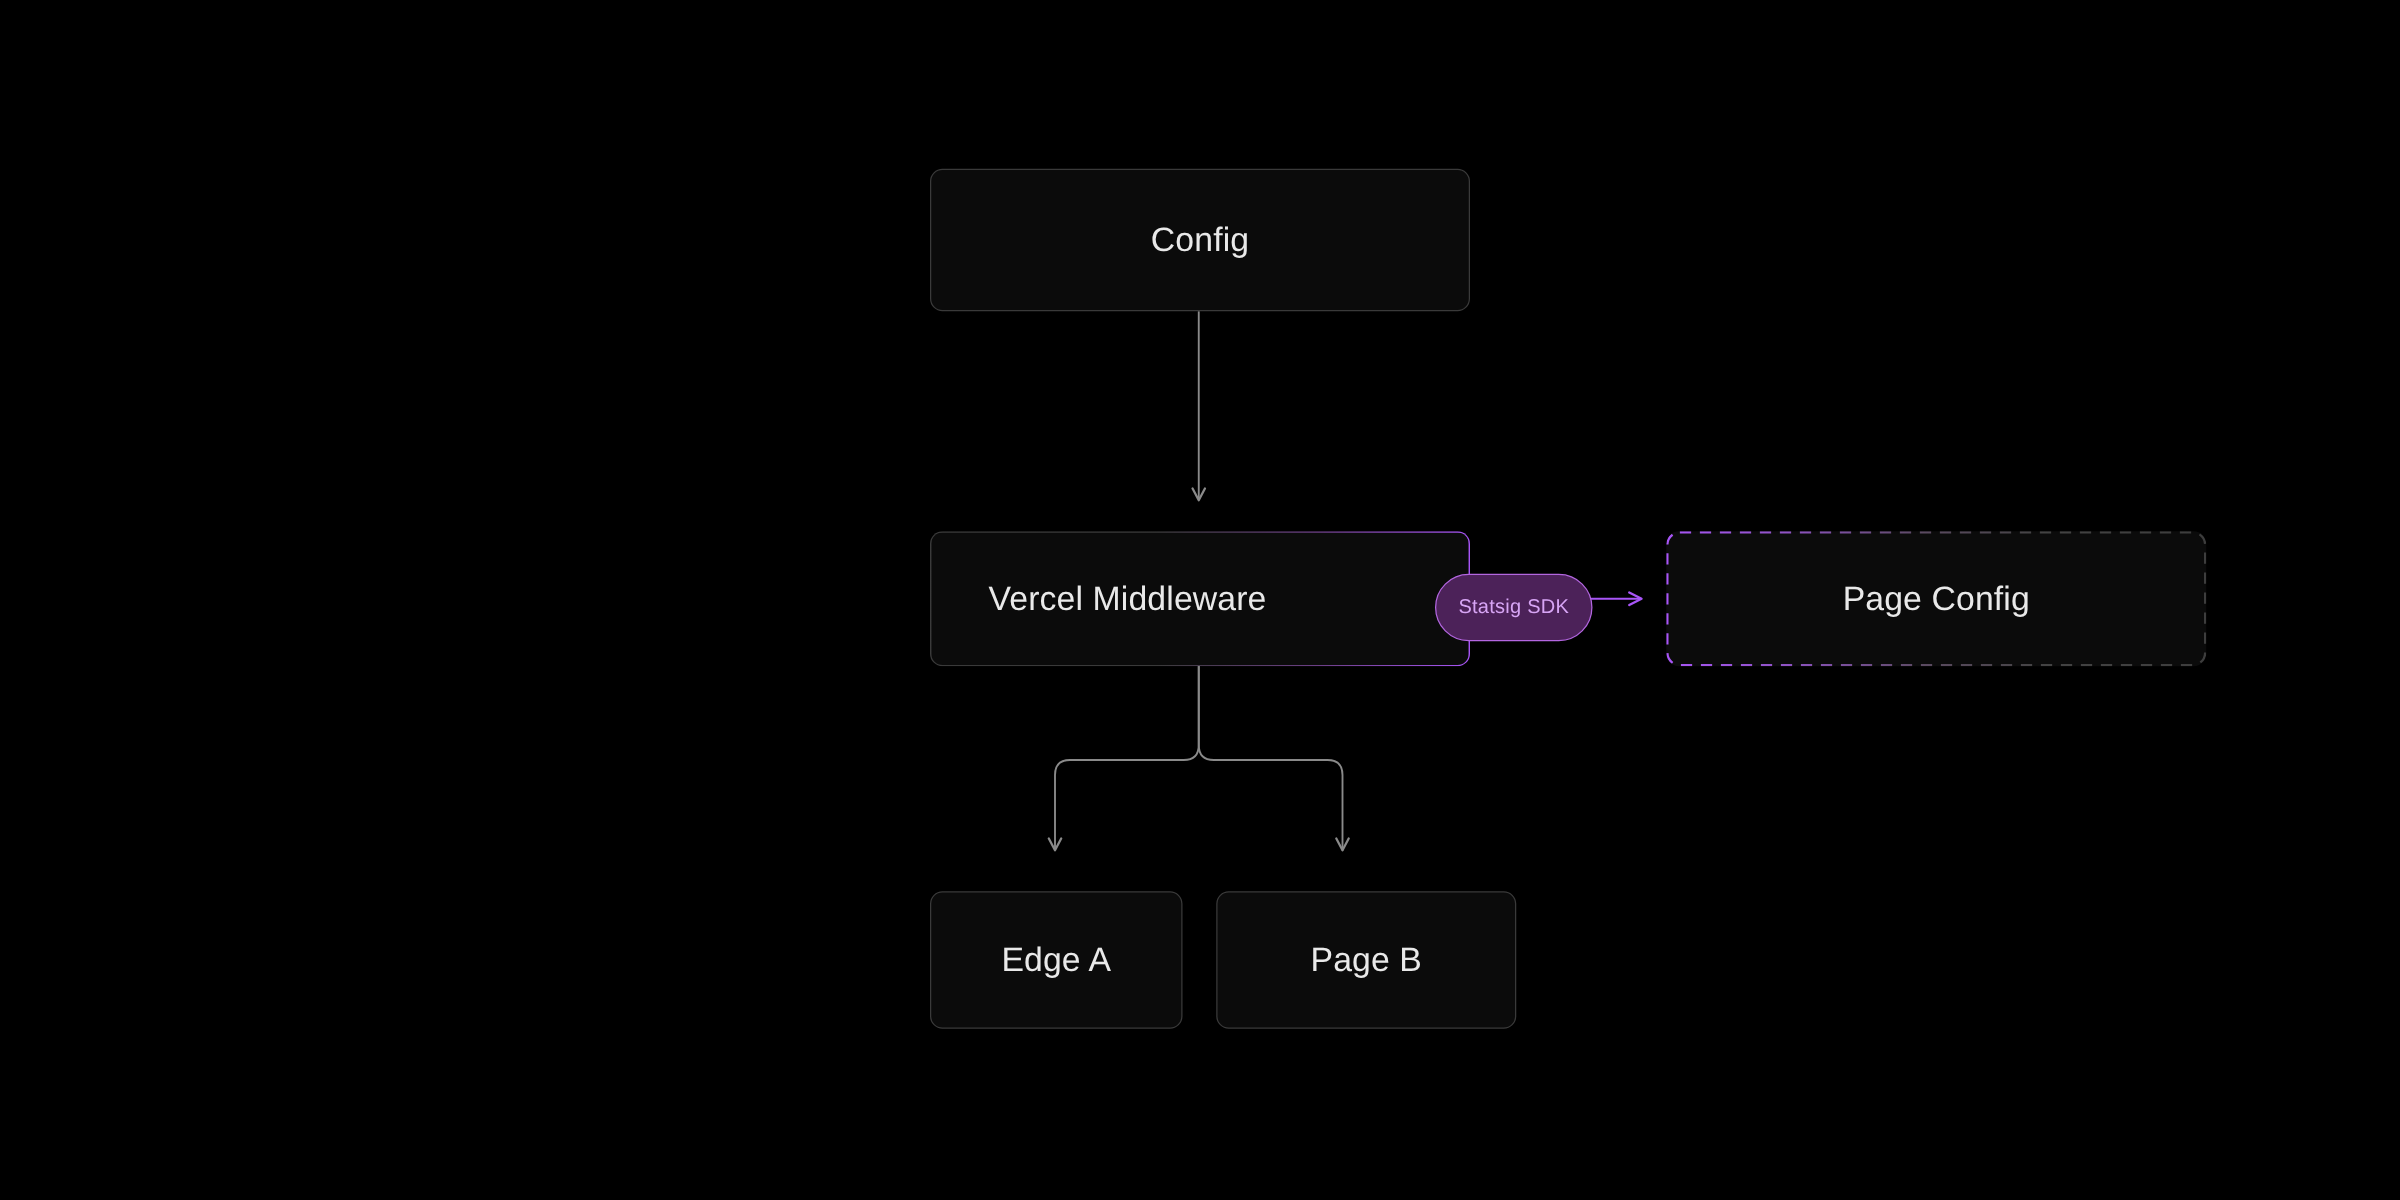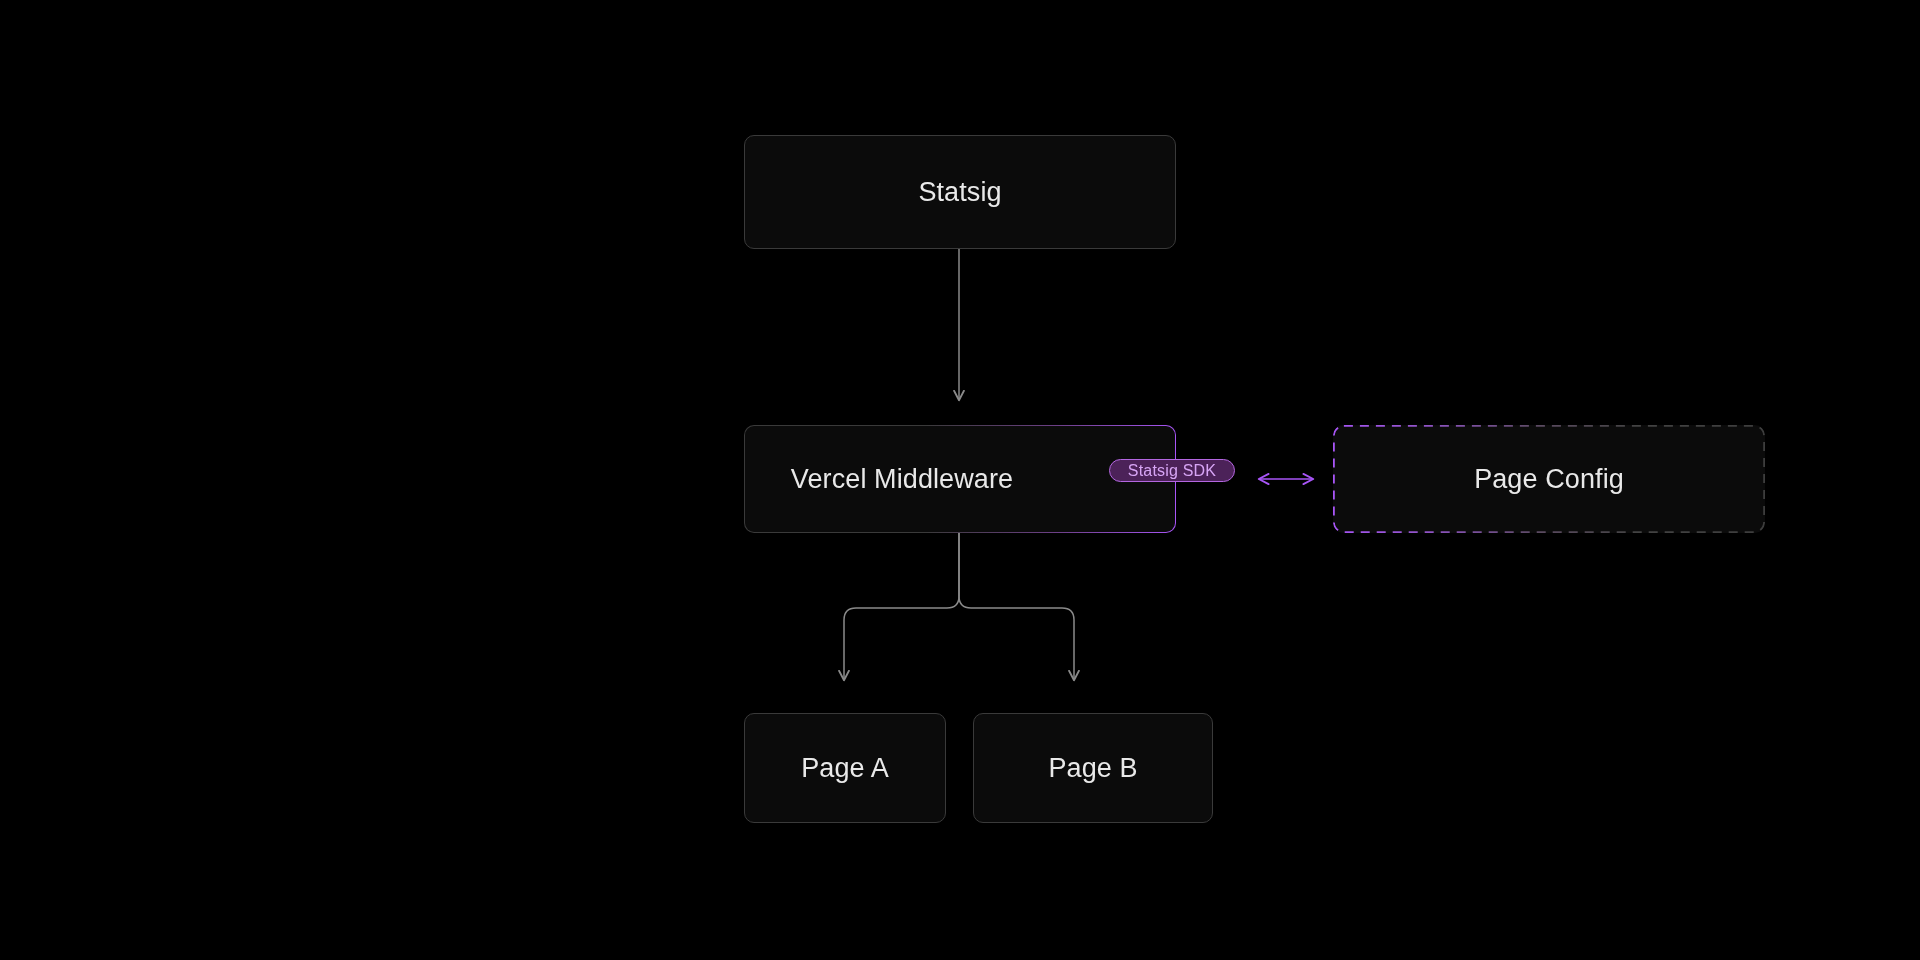--- a/index.html
+++ b/index.html
@@ -133,48 +133,48 @@
     <g>
       <path d="M 959 533 L 959 596 Q 959 608 947 608 L 856 608 Q 844 608 844 620 L 844 680" fill="none" stroke="#8a8a8a" stroke-width="1.5" stroke-linecap="round" stroke-linejoin="round" marker-end="url(#arrow-gray)"></path>
     </g>
 
     <g>
       <path d="M 959 533 L 959 596 Q 959 608 971 608 L 1062 608 Q 1074 608 1074 620 L 1074 680" fill="none" stroke="#8a8a8a" stroke-width="1.5" stroke-linecap="round" stroke-linejoin="round" marker-end="url(#arrow-gray)"></path>
     </g>
   </svg>
 
   <div class="node node-plain" style="left:744px; top:135px; width:432px; height:114px;">
-    <span class="node-label">Statsig</span>
+    <span class="node-label">Config</span>
   </div>
 
   <div class="node node-gradient" style="left:744px; top:425px; width:432px; height:108px;">
     <span class="node-label" style="transform:translateX(-58px);">Vercel Middleware</span>
   </div>
 
-  <div class="badge-pill" style="left:1109px; top:459px; width:126px; height:23px;">
+  <div class="badge-pill" style="left:1148px; top:459px; width:126px; height:54px;">
     <span class="badge-label">Statsig SDK</span>
   </div>
 
   <div class="node node-dashed" style="left:1333px; top:425px; width:432px; height:108px;">
     <svg class="dash-frame" viewBox="0 0 432 108" preserveAspectRatio="none">
       <defs>
         <linearGradient id="dash-grad" x1="0" y1="0" x2="1" y2="0">
           <stop offset="0%" stop-color="#a855f7"></stop>
           <stop offset="22%" stop-color="#8f53c4"></stop>
           <stop offset="48%" stop-color="#5a4a60"></stop>
           <stop offset="70%" stop-color="#434343"></stop>
           <stop offset="100%" stop-color="#3d3d3d"></stop>
         </linearGradient>
       </defs>
       <rect x="0.9" y="0.9" width="430.2" height="106.2" rx="10" ry="10" fill="none" stroke="url(#dash-grad)" stroke-width="1.8" stroke-dasharray="9 7"></rect>
     </svg>
     <span class="node-label">Page Config</span>
   </div>
 
   <div class="node node-plain" style="left:744px; top:713px; width:202px; height:110px;">
-    <span class="node-label">Page A</span>
+    <span class="node-label">Edge A</span>
   </div>
 
   <div class="node node-plain" style="left:973px; top:713px; width:240px; height:110px;">
     <span class="node-label">Page B</span>
   </div>
 
 </div>
 
 </body></html>

